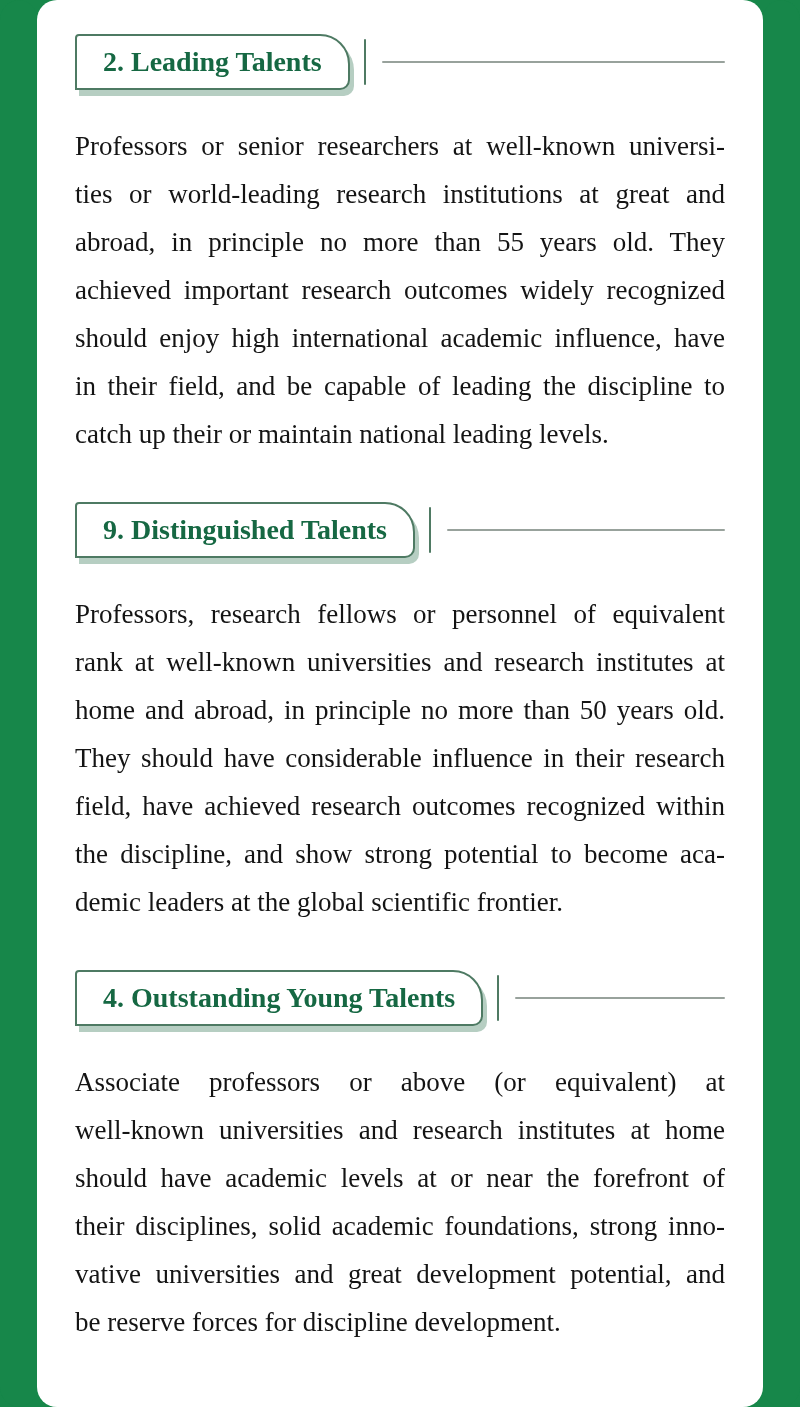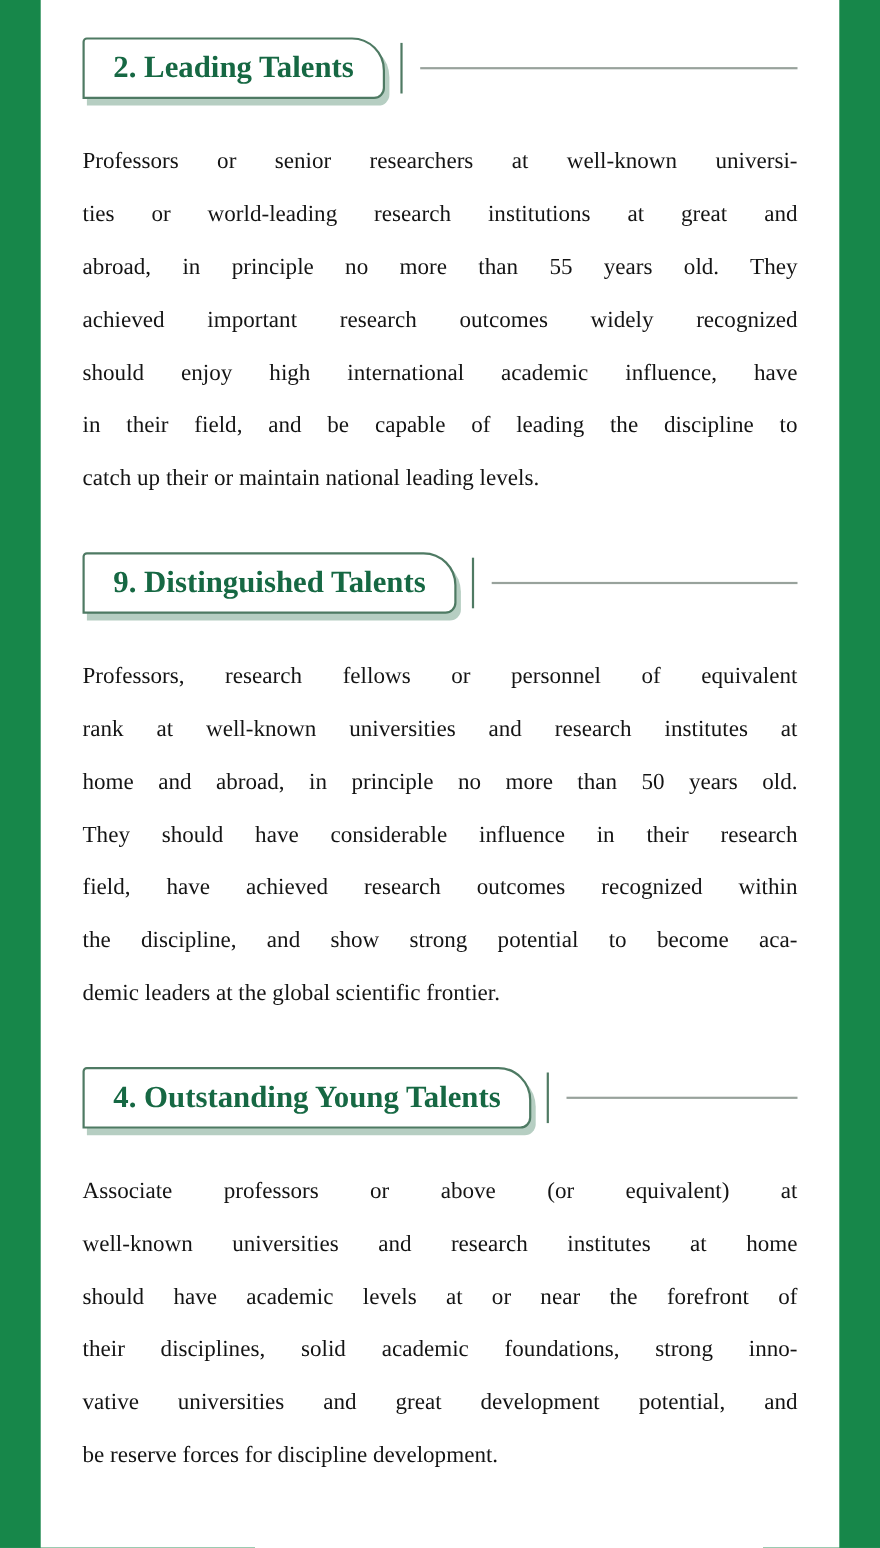--- a/index.html
+++ b/index.html
@@ -4,21 +4,21 @@
 <style>
   :root {
     --heading-text: #166843;
     --box-border: #4e7a63;
     --box-shadow: #b6cec2;
     --divider-tick: #4f7a63;
     --divider-rule: #98a29c;
     --body-text: #141414;
     --side-green: #17874a;
   }
-  * { margin: 0; padding: 0; box-sizing: border-box; }
+  * { margin: 0; padding: 0; box-sizing: border-box; border-radius: 20px; }
   html, body { width: 800px; }
   body {
     background: var(--side-green);
     font-family: "Liberation Serif", "DejaVu Serif", serif;
   }
   .page {
     position: relative;
     width: 800px;
     height: 1407px;
     background: var(--side-green);
@@ -70,21 +70,21 @@
   }
   .divider-rule {
     flex: 1 1 auto;
     height: 2px;
     background: var(--divider-rule);
     margin-left: 16px;
   }
   .para { margin-bottom: 43px; }
   .para:last-child { margin-bottom: 0; }
   .pline {
-    font-size: 21px;
+    font-size: 27px;
     line-height: 48px;
     height: 48px;
     color: var(--body-text);
     text-align: justify;
     text-align-last: justify;
     white-space: nowrap;
     overflow: visible;
   }
   .pline.last {
     text-align-last: left;

